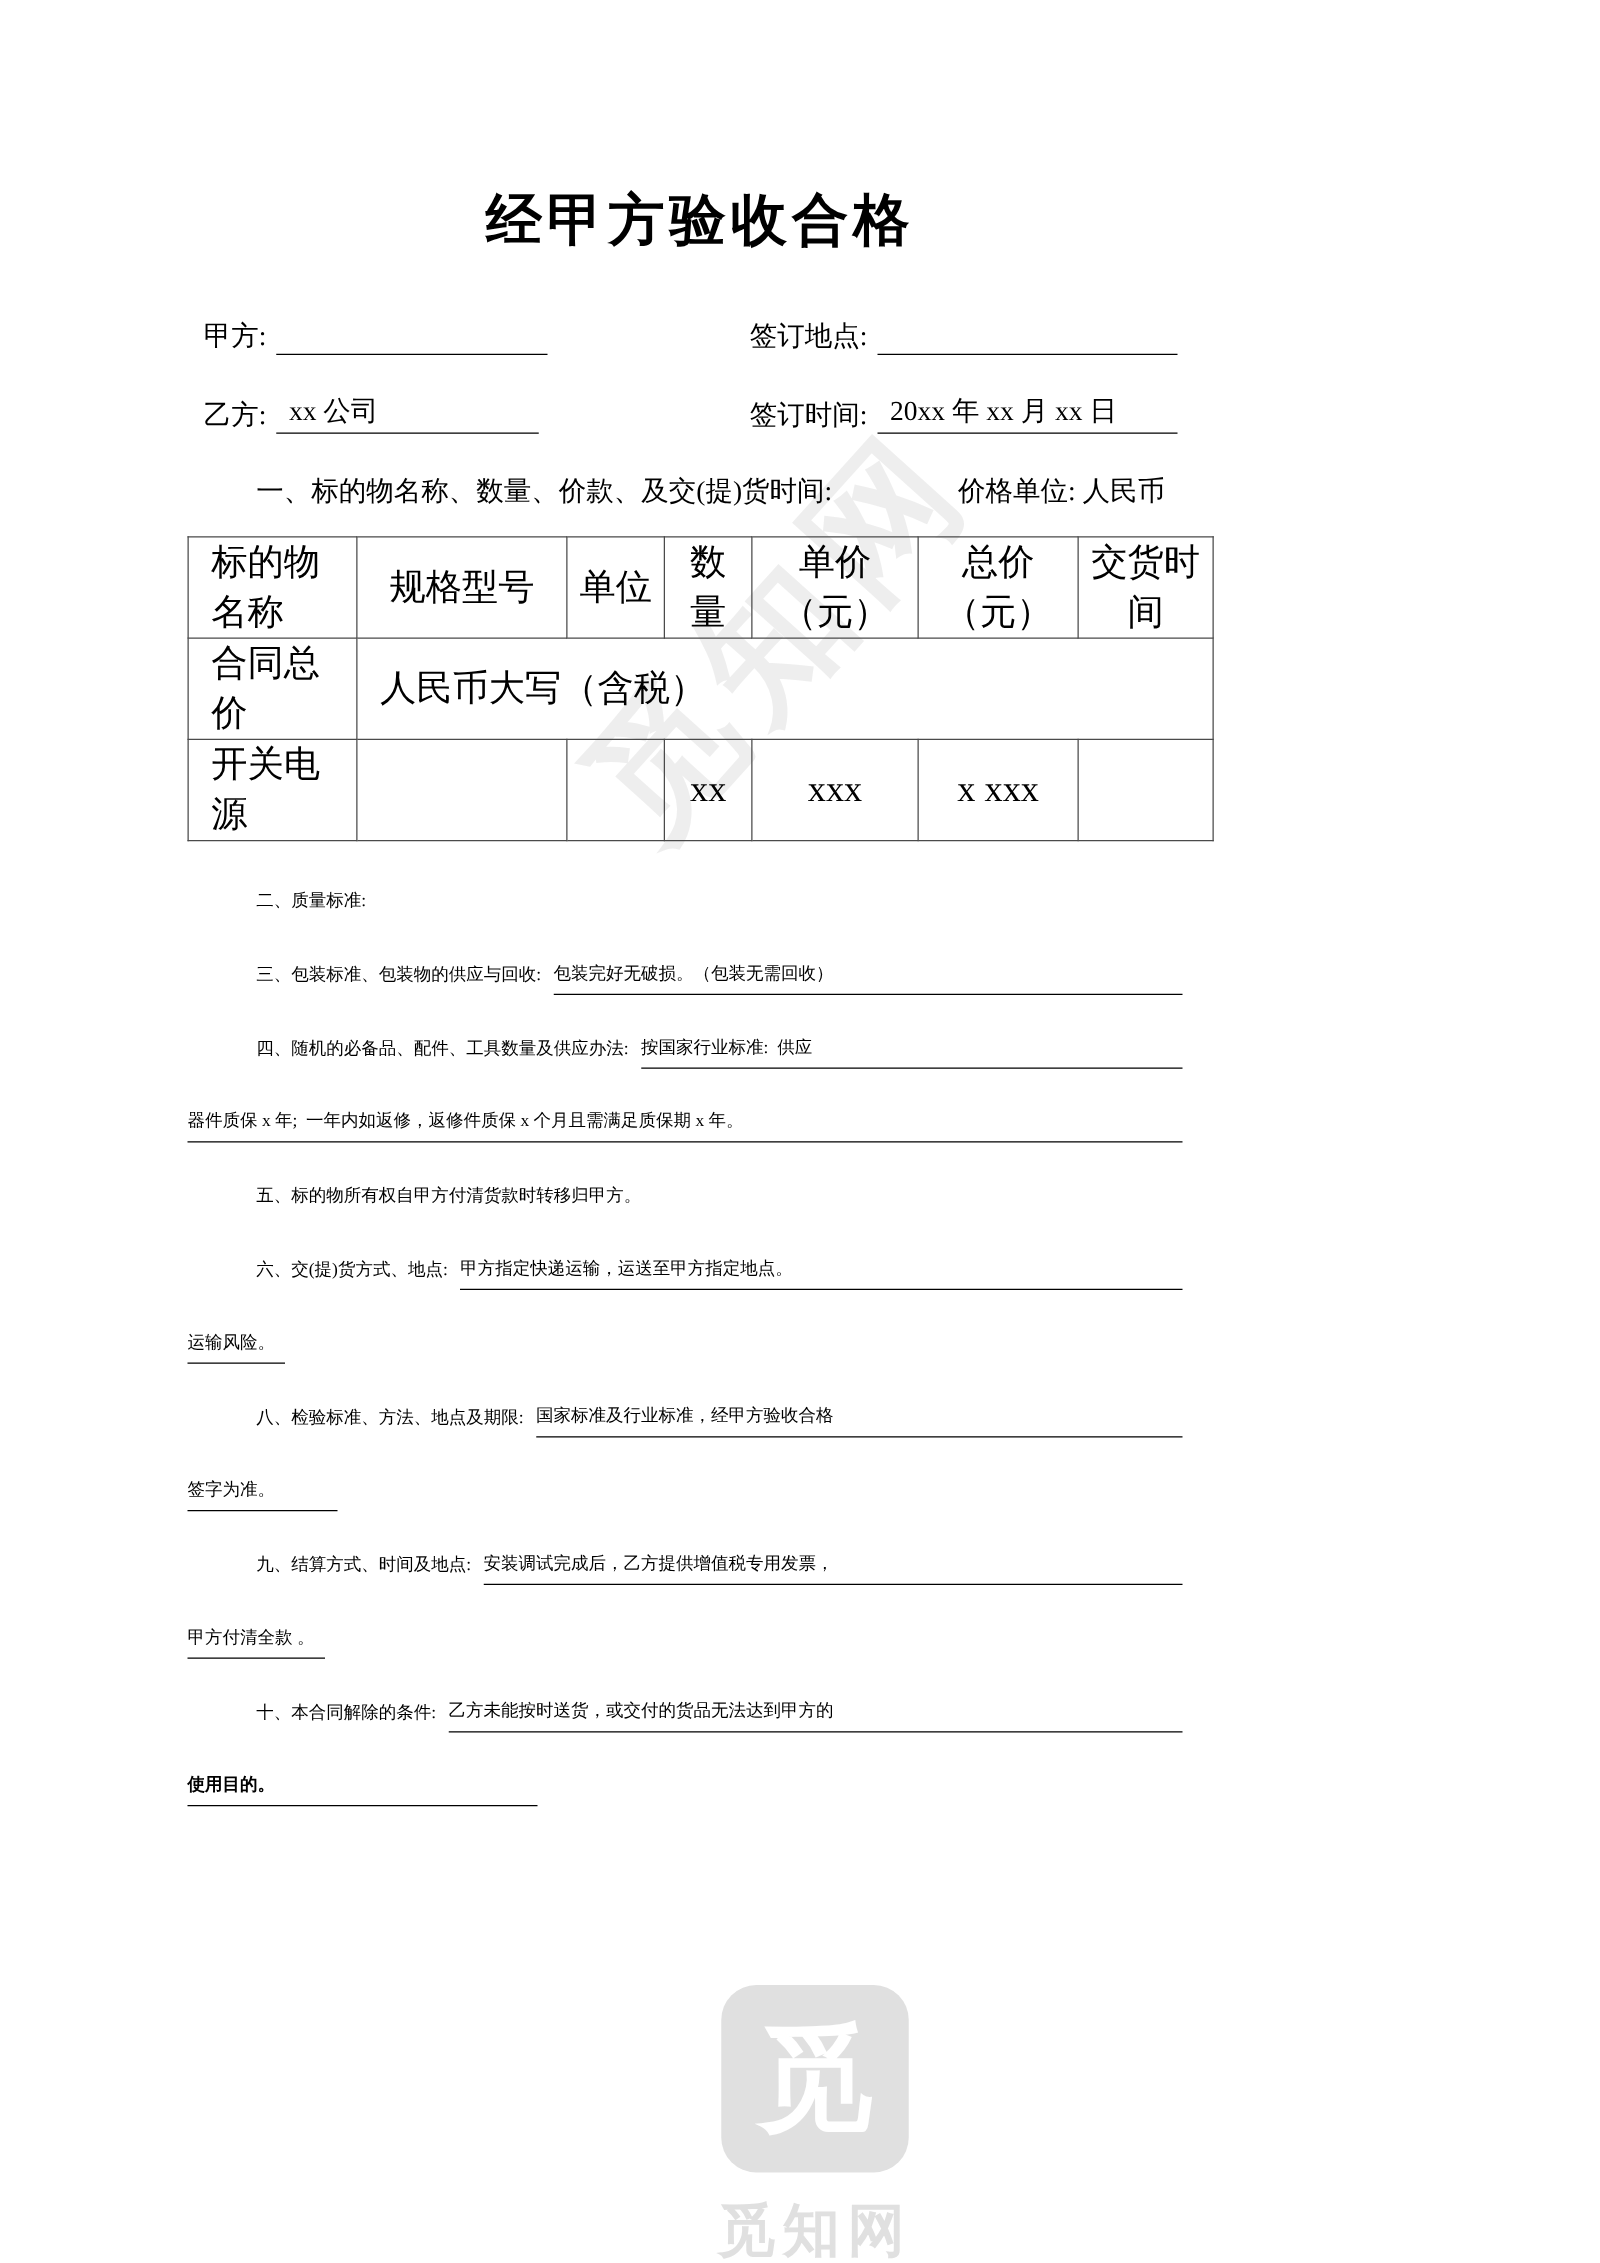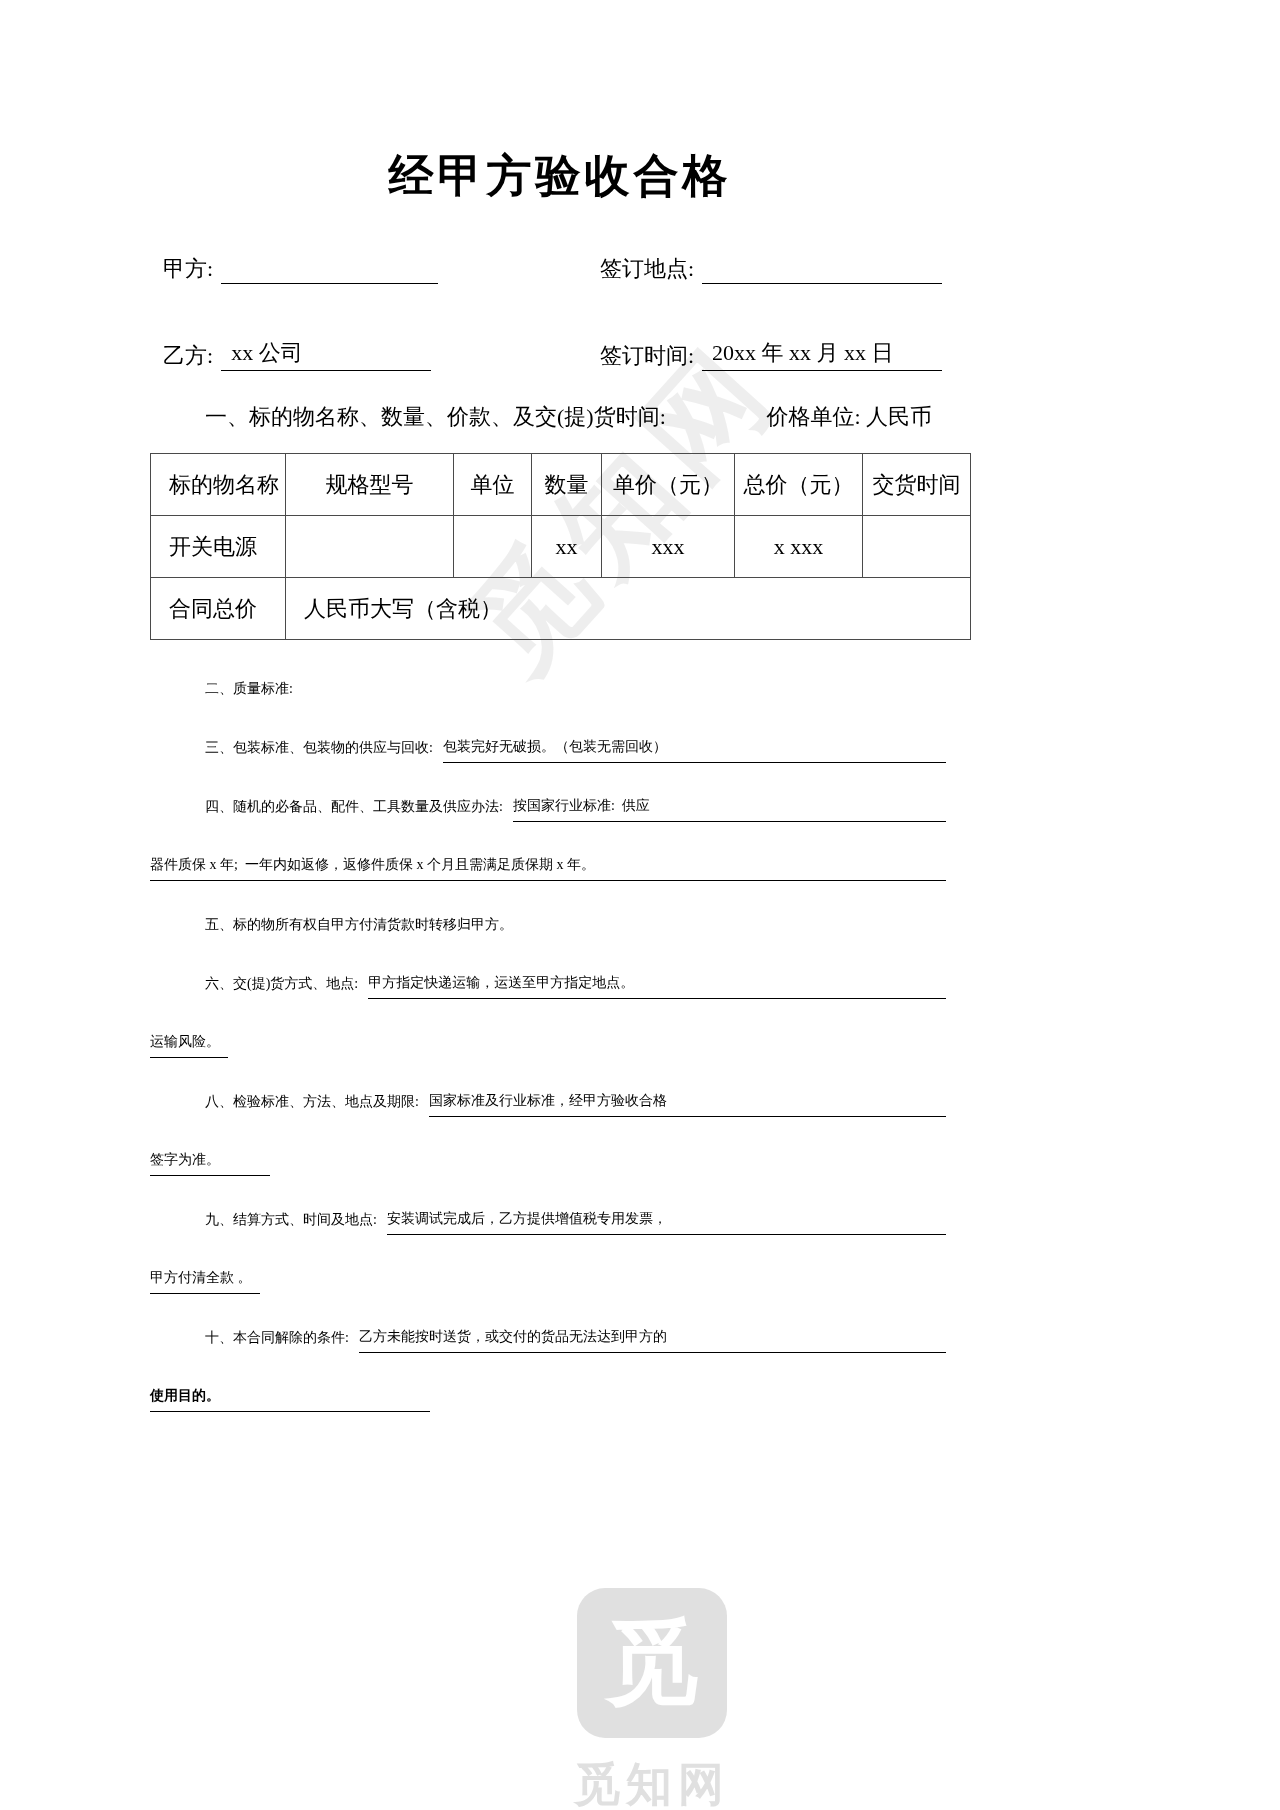--- a/index.html
+++ b/index.html
@@ -13,26 +13,26 @@
 
   .title { text-align:center; font-size:45px; font-weight:700; letter-spacing:4px; margin-bottom:48px; }
 
   .hdr-row { display:flex; justify-content:space-between; align-items:flex-end;
              font-size:22px; padding:0 28px 0 13px; margin-bottom:30px; }
   .hdr-field { display:flex; align-items:flex-end; }
   .lbl { white-space:pre; line-height:30px; }
   .blank { display:inline-block; border-bottom:1px solid #000; height:30px; margin-left:8px; line-height:30px; }
   .blank.filled { padding:0 8px 2px 10px; height:auto; }
   .w217 { width:217px; } .w240 { width:240px; }
-  .mw210 { min-width:210px;margin-top:24px; } .mw240 { min-width:240px; }
+  .mw210 { min-width:210px; } .mw240 { min-width:240px; }
 
   .sec-head { display:flex; justify-content:space-between; font-size:22px;
               padding:0 38px 0 55px; margin:6px 0 20px; line-height:32px; }
 
-  table.contract { border-collapse:collapse; width:820px; font-size:22px; table-layout:fixed; }
+  table.contract { border-collapse:collapse; width:820px; font-size:29px; table-layout:fixed; }
   table.contract th, table.contract td {
     border:1px solid #4a4a4a; height:62px; text-align:center;
     font-weight:normal; padding:0 6px; overflow:hidden;
   }
   table.contract .first { text-align:left; padding-left:18px; }
 
   .clauses { margin-top:12px; font-size:14px; padding-right:24px; }
   .line { height:59px; }
   .line.flex { display:flex; align-items:flex-end; padding-bottom:7px; }
   .line.flex .lead, .line.flex .ul { line-height:30px; }
@@ -112,31 +112,31 @@
           <tr>
         <th class="first">标的物名称</th>
         <th>规格型号</th>
         <th>单位</th>
         <th>数量</th>
         <th>单价（元）</th>
         <th>总价（元）</th>
         <th>交货时间</th>
       </tr>
       <tr>
+        <td class="first">合同总价</td>
+        <td class="first" colspan="6">人民币大写（含税）</td>
+      </tr>
+      <tr>
         <td class="first">开关电源</td>
         <td></td>
         <td></td>
         <td>xx</td>
         <td>xxx</td>
         <td>x xxx</td>
         <td></td>
-      </tr>
-      <tr>
-        <td class="first">合同总价</td>
-        <td class="first" colspan="6">人民币大写（含税）</td>
       </tr>
     </tbody>
       </table>
 
     <div class="clauses">
 
       <div class="line flex indent">
         <span class="lead">二、质量标准:</span>
       </div>
 

